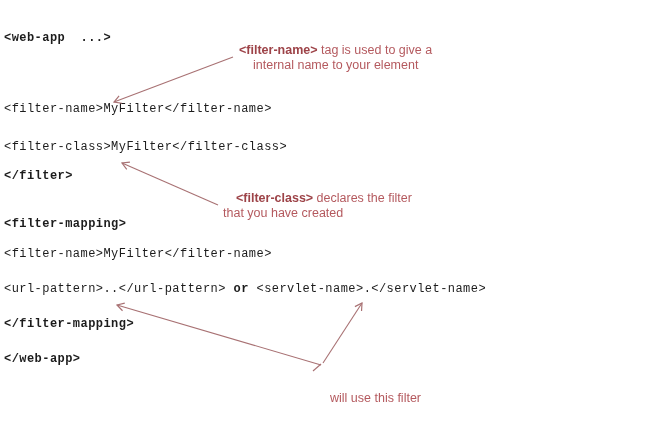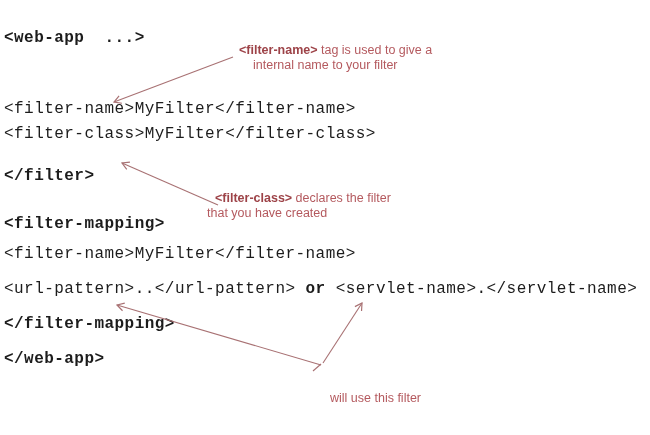--- a/index.html
+++ b/index.html
@@ -7,21 +7,21 @@
     position: relative;
     width: 650px;
     height: 435px;
     background: #ffffff;
     overflow: hidden;
   }
   .code {
     position: absolute;
     left: 4px;
     font-family: "Liberation Mono", monospace;
-    font-size: 16px;
+    font-size: 12px;
     letter-spacing: 0.45px;
     line-height: 18px;
     color: #1c1c1c;
     white-space: pre;
   }
   .b { font-weight: bold; }
   .ann {
     position: absolute;
     font-family: "Liberation Sans", sans-serif;
     font-size: 12.5px;
@@ -38,33 +38,33 @@
   }
   #arrow-layer line { stroke: #a87173; stroke-width: 1.1; }
 </style>
 </head>
 <body>
 
 <div id="canvas">
 
   <div class="code b" style="top:29px">&lt;web-app  ...&gt;</div>
   <div class="code" style="top:100px">&lt;filter-name&gt;MyFilter&lt;/filter-name&gt;</div>
-  <div class="code" style="top:125px">&lt;filter-class&gt;MyFilter&lt;/filter-class&gt;</div>
+  <div class="code" style="top:138px">&lt;filter-class&gt;MyFilter&lt;/filter-class&gt;</div>
   <div class="code b" style="top:167px">&lt;/filter&gt;</div>
   <div class="code b" style="top:215px">&lt;filter-mapping&gt;</div>
   <div class="code" style="top:245px">&lt;filter-name&gt;MyFilter&lt;/filter-name&gt;</div>
   <div class="code" style="top:280px"><span>&lt;url-pattern&gt;..&lt;/url-pattern&gt; </span><span class="b">or</span><span> &lt;servlet-name&gt;.&lt;/servlet-name&gt;</span></div>
   <div class="code b" style="top:315px">&lt;/filter-mapping&gt;</div>
   <div class="code b" style="top:350px">&lt;/web-app&gt;</div>
 
   <div class="ann" style="left:239px; top:43px"><span class="tag">&lt;filter-name&gt;</span><span> tag is used to give a</span></div>
-  <div class="ann" style="left:253px; top:58px">internal name to your filter</div>
+  <div class="ann" style="left:253px; top:58px">internal name to your element</div>
 
-  <div class="ann" style="left:215px; top:191px"><span class="tag">&lt;filter-class&gt;</span><span> declares the filter</span></div>
-  <div class="ann" style="left:207px; top:206px">that you have created</div>
+  <div class="ann" style="left:236px; top:191px"><span class="tag">&lt;filter-class&gt;</span><span> declares the filter</span></div>
+  <div class="ann" style="left:223px; top:206px">that you have created</div>
 
   <div class="ann" style="left:330px; top:391px">will use this filter</div>
 
   <svg id="arrow-layer" viewBox="0 0 650 435" xmlns="http://www.w3.org/2000/svg">
     <defs>
       <marker id="ah" viewBox="0 0 10 10" refX="8.5" refY="5" markerWidth="9" markerHeight="9" orient="auto">
         <path d="M1.5,1 L8.5,5 L1.5,9" fill="none" stroke="#a87173" stroke-width="1.2"></path>
       </marker>
     </defs>
     <line x1="233" y1="57" x2="114" y2="102" marker-end="url(#ah)"></line>

